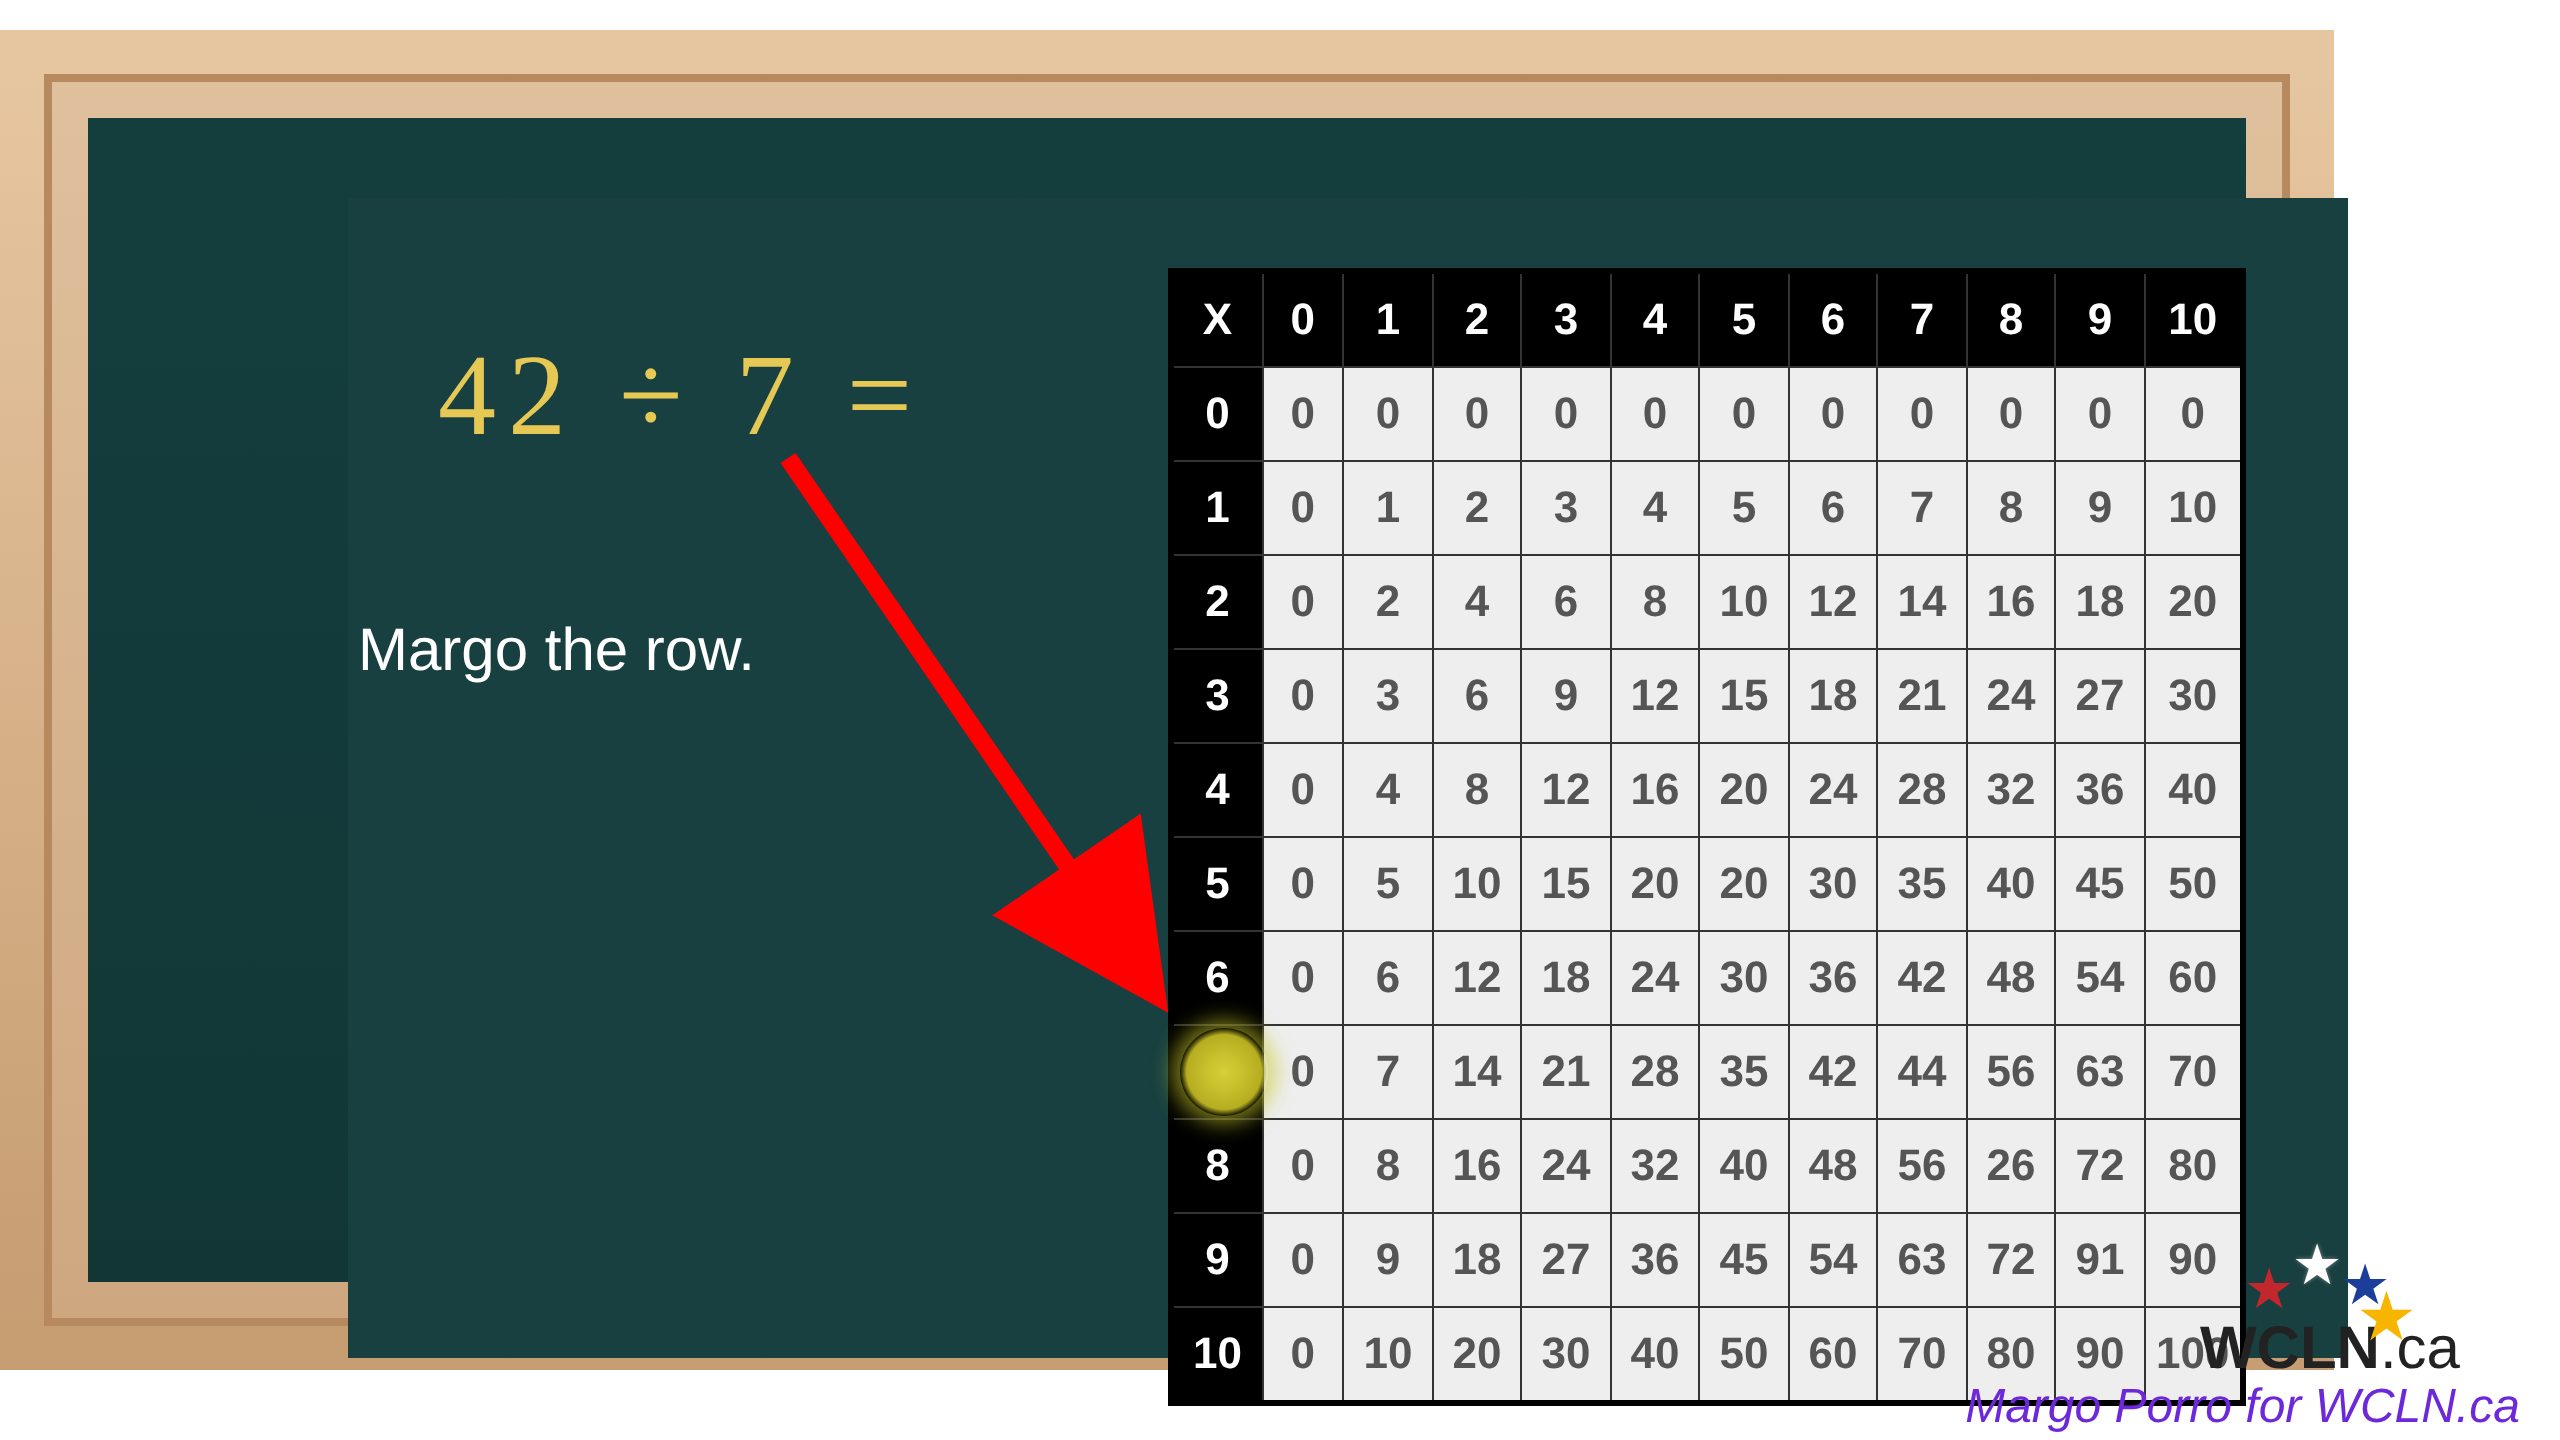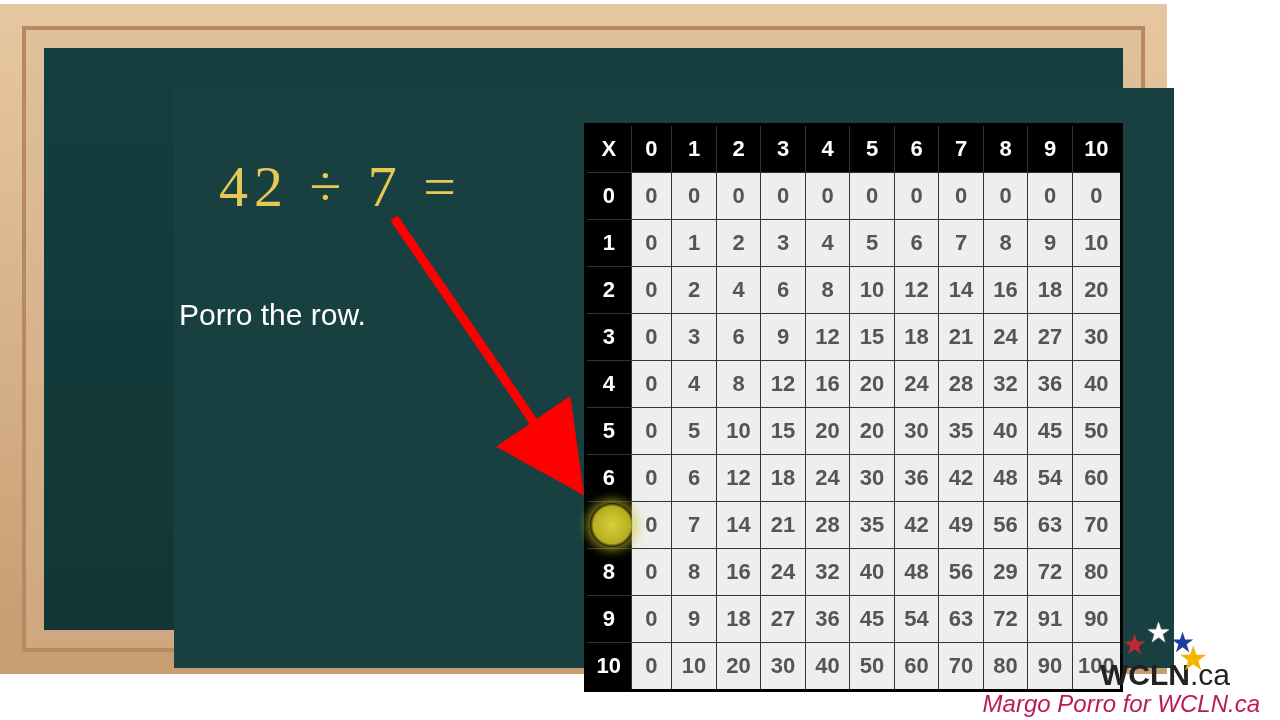--- a/index.html
+++ b/index.html
@@ -1,50 +1,50 @@
 <!DOCTYPE html>
 <html><head>
 <meta charset="utf-8">
 <style>
   html,body{margin:0;padding:0;width:1280px;height:720px;overflow:hidden;font-family:Arial,Helvetica,sans-serif;background:#fff}
-  .frame{position:absolute;left:0;top:4px;width:1167px;height:670px;box-sizing:border-box;
+  .frame{position:absolute;left:0;top:15px;width:1167px;height:670px;box-sizing:border-box;
          border:22px solid #d8b892;
          background:linear-gradient(#e0c19e,#cda67e) border-box;
          border-image:linear-gradient(#e6c6a0,#c79d72) 1;
          box-shadow:inset 0 0 0 4px #b68a5e}
   .chalkboard{position:absolute;left:22px;top:22px;right:22px;bottom:22px;
               background:#133b3b;background:linear-gradient(#143e3e,#123636)}
   .inner-area{position:absolute;left:130px;top:40px;width:1000px;height:580px;background:#184040}
   .equation{position:absolute;left:175px;top:105px;font-family:"Comic Sans MS","Segoe Script",cursive;
             font-size:58px;color:#e6c855;letter-spacing:6px}
   .instruction{position:absolute;left:135px;top:250px;color:#fff;font-size:30px}
   .mult-table{position:absolute;left:540px;top:75px;background:#fff;border:3px solid #000;border-collapse:collapse}
   .mult-table td{width:49px;height:44px;border:1px solid #333;text-align:center;vertical-align:middle;
                  font-size:22px;font-weight:bold;color:#555;background:#eee}
   .mult-table .hdr{background:#000;color:#fff}
   .highlight{position:absolute;width:44px;height:44px;border-radius:50%;
              background:radial-gradient(circle,#d8d038 0%,#b6ae20 60%,rgba(182,174,32,0) 72%);
              box-shadow:0 0 10px 4px rgba(200,200,40,.6);pointer-events:none}
   .arrow-svg{position:absolute;left:0;top:0;pointer-events:none}
-  .credit{position:absolute;right:20px;bottom:2px;font-size:24px;color:#be185d;font-style:italic}
+  .credit{position:absolute;right:20px;bottom:2px;font-size:24px;color:#6d28d9;font-style:italic}
   .logo{position:absolute;right:50px;bottom:28px;text-align:center}
   .logo .stars{position:relative;height:40px;width:90px;margin:0 auto}
   .star{position:absolute;font-size:28px}
   .logo-text{font-size:30px;font-weight:bold;color:#222}
   .logo-text .ca{font-weight:normal}
 </style>
 </head>
 <body>
 
 <div class="frame">
   <div class="chalkboard">
     <div class="inner-area"></div>
 
     <div class="equation">42 ÷ 7 =</div>
-    <div class="instruction">Porro the row.</div>
+    <div class="instruction">Margo the row.</div>
 
     <table class="mult-table">
       <tbody id="mt-body">
           <tr>
             <td class="hdr">X</td>
             <td class="hdr">0</td>
             <td class="hdr">1</td>
             <td class="hdr">2</td>
             <td class="hdr">3</td>
             <td class="hdr">4</td>
@@ -155,36 +155,36 @@
           </tr>
           <tr>
             <td class="hdr" id="rh-7">7</td>
             <td>0</td>
             <td>7</td>
             <td>14</td>
             <td>21</td>
             <td>28</td>
             <td>35</td>
             <td>42</td>
-            <td>49</td>
+            <td>44</td>
             <td>56</td>
             <td>63</td>
             <td>70</td>
           </tr>
           <tr>
             <td class="hdr" id="rh-8">8</td>
             <td>0</td>
             <td>8</td>
             <td>16</td>
             <td>24</td>
             <td>32</td>
             <td>40</td>
             <td>48</td>
             <td>56</td>
-            <td>29</td>
+            <td>26</td>
             <td>72</td>
             <td>80</td>
           </tr>
           <tr>
             <td class="hdr" id="rh-9">9</td>
             <td>0</td>
             <td>9</td>
             <td>18</td>
             <td>27</td>
             <td>36</td>

